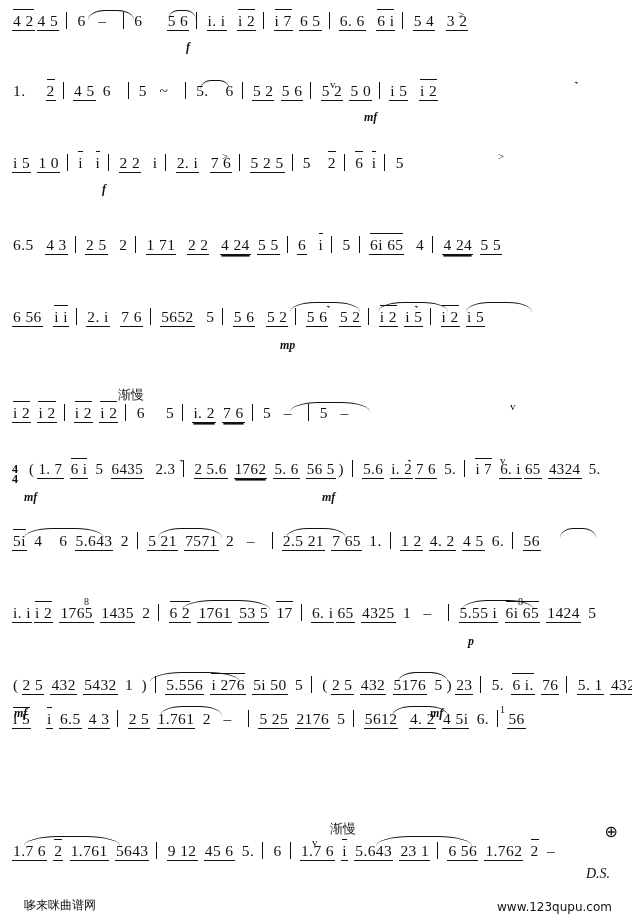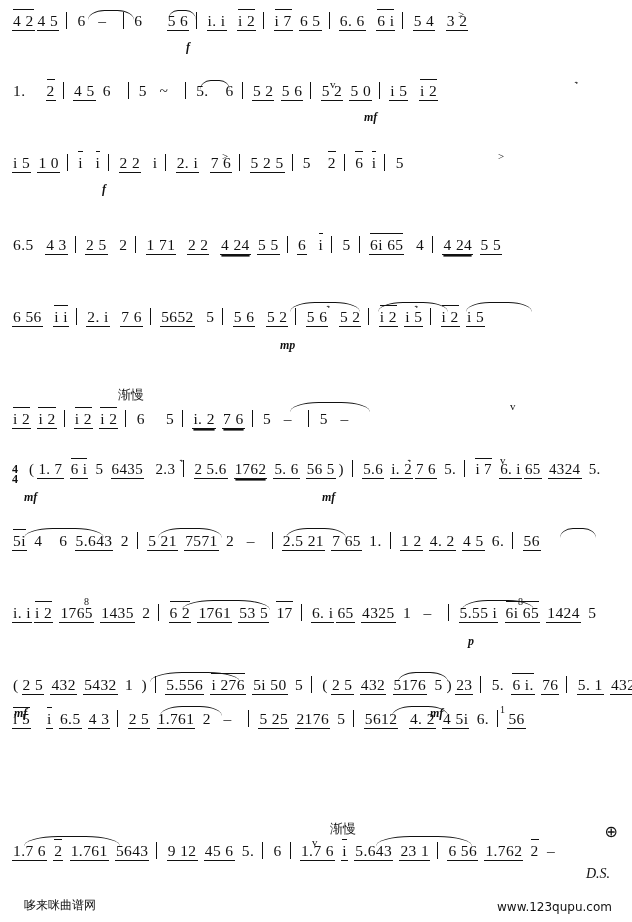--- a/index.html
+++ b/index.html
@@ -202,21 +202,21 @@
     <div class="dyn" style="left:280px; top:38px;text-align:center;">mp</div>
     <div class="slur" style="left:290px; top:2px; width:70px;"></div>
     <div class="slur" style="left:378px; top:2px; width:70px;"></div>
     <div class="slur" style="left:466px; top:2px; width:66px;"></div>
     <div class="vmark" style="left:327px; top:0px;">𝆝</div>
     <div class="vmark" style="left:415px; top:0px;">𝆝</div>
   </div>
 
   <div class="system" style="top:380px; height:80px;">
     <div class="cn" style="left:118px; top:6px;">渐慢</div>
-    <div class="notes" style="top:30px;">
+    <div class="notes" style="top:24px;">
       <span class="grp b1 ovr">i 2</span>&nbsp;<span class="grp b1 ovr">i 2</span><span class="bar"></span>
       <span class="grp b1 ovr">i 2</span>&nbsp;<span class="grp b1 ovr">i 2</span><span class="bar"></span>
       <span class="grp">6</span>&nbsp;&nbsp;&nbsp;&nbsp;<span class="grp">5</span><span class="bar"></span>
       <span class="grp b2">i. 2</span>&nbsp;<span class="grp b2">7 6</span><span class="bar"></span>
       <span class="grp">5</span>&nbsp;&nbsp;<span class="grp">–</span>&nbsp;&nbsp;<span class="bar"></span>
       <span class="grp">5</span>&nbsp;&nbsp;<span class="grp">–</span>
     </div>
     <div class="slur" style="left:290px; top:22px; width:80px;"></div>
     <div class="vmark" style="left:510px; top:20px;">v</div>
   </div>

